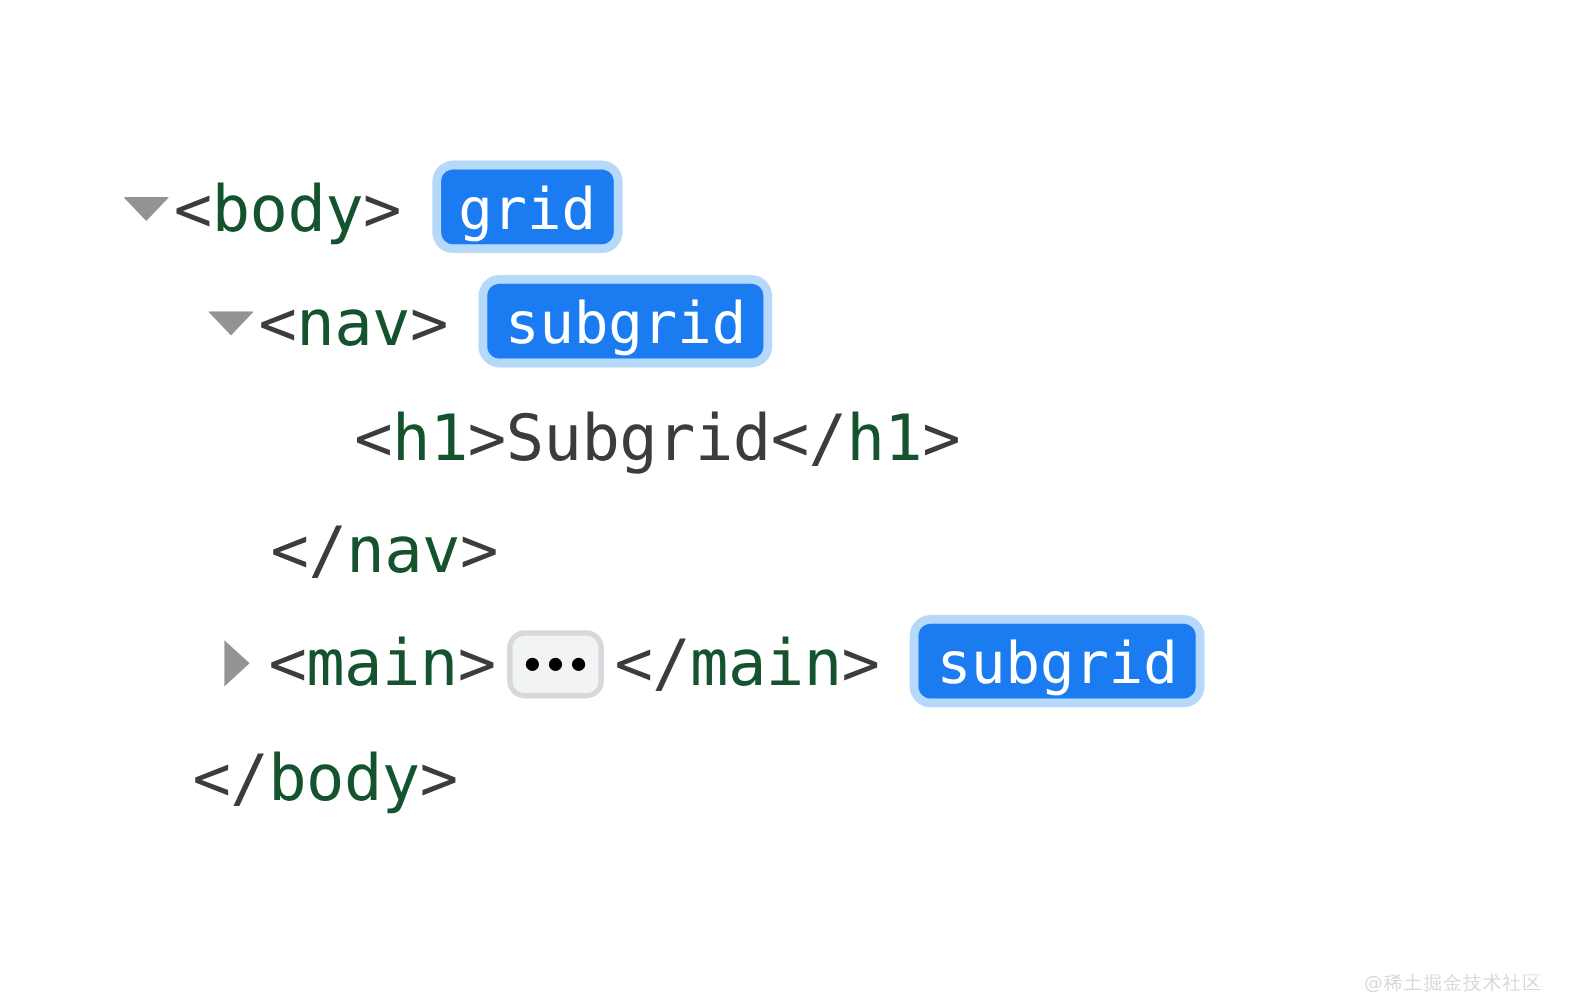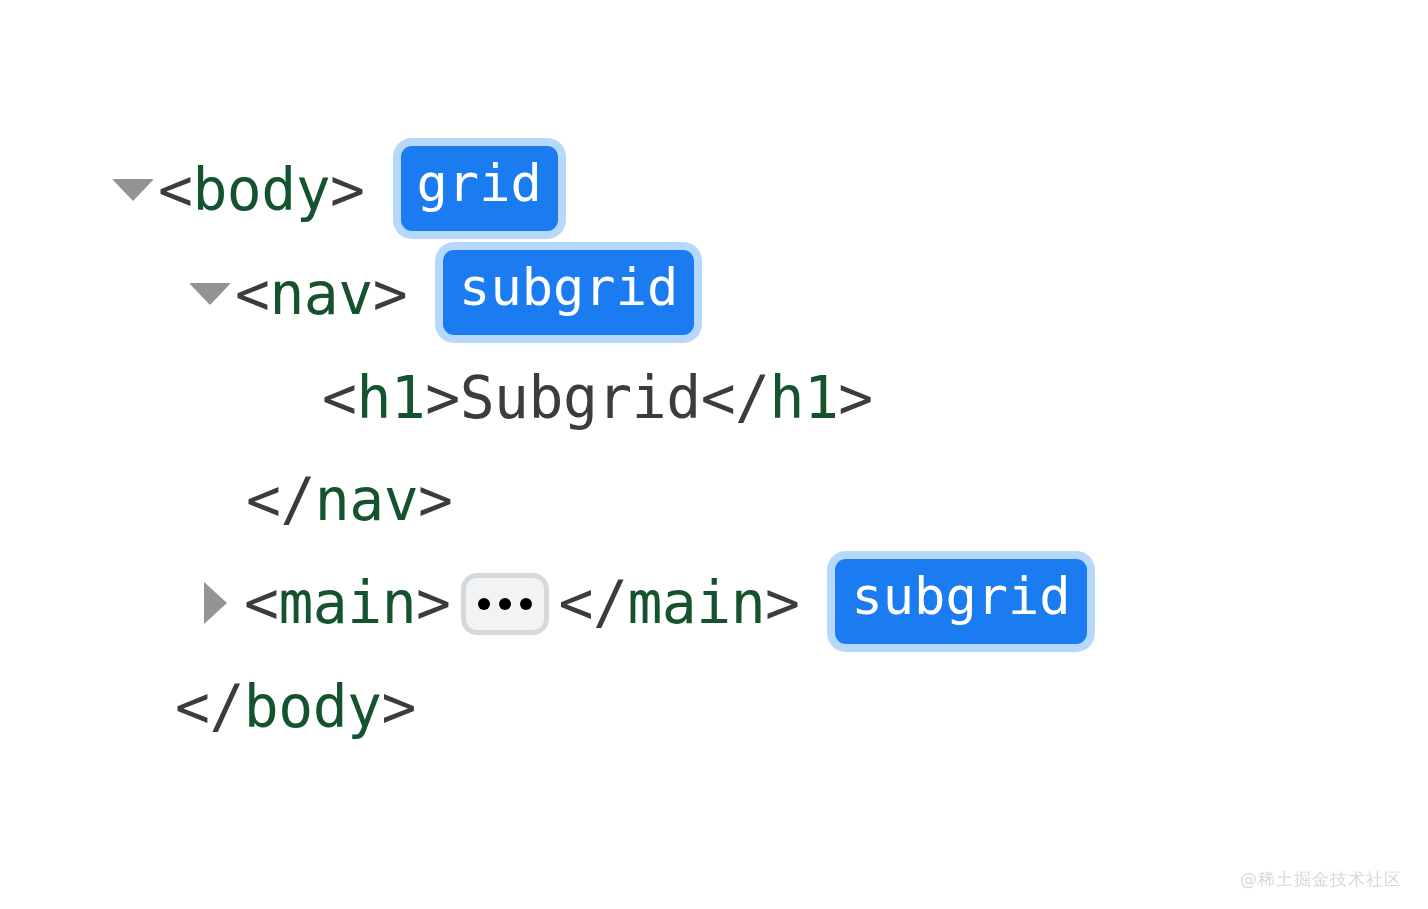--- a/index.html
+++ b/index.html
@@ -79,21 +79,21 @@
   
   .badge {
     display: inline-flex;
     align-items: center;
     justify-content: center;
     background: #1a7cf0;
     color: #ffffff;
     font-family: "DejaVu Sans Mono", monospace;
     font-size: 52px;
     line-height: 1;
-    padding: 11px 16px 22px 16px;
+    padding: 11px 16px 5px 16px;
     border-radius: 11px;
     box-shadow: 0 0 0 8px #b5d8fb;
     letter-spacing: 0px;
     margin-left: 36px;
     position: relative;
     top: -2px;
   }
 
   
   .ellipsis-btn {
@@ -115,21 +115,21 @@
     display: block;
     width: 12px;
     height: 12px;
     border-radius: 50%;
     background: #000000;
   }
 
   .watermark {
     position: absolute;
     right: 26px;
-    bottom: 18px;
+    bottom: 4px;
     font-family: "DejaVu Sans", sans-serif;
     font-size: 17px;
     color: #d8d8d8;
     letter-spacing: 1px;
     white-space: nowrap;
   }
 </style>
 </head>
 <body>
 

